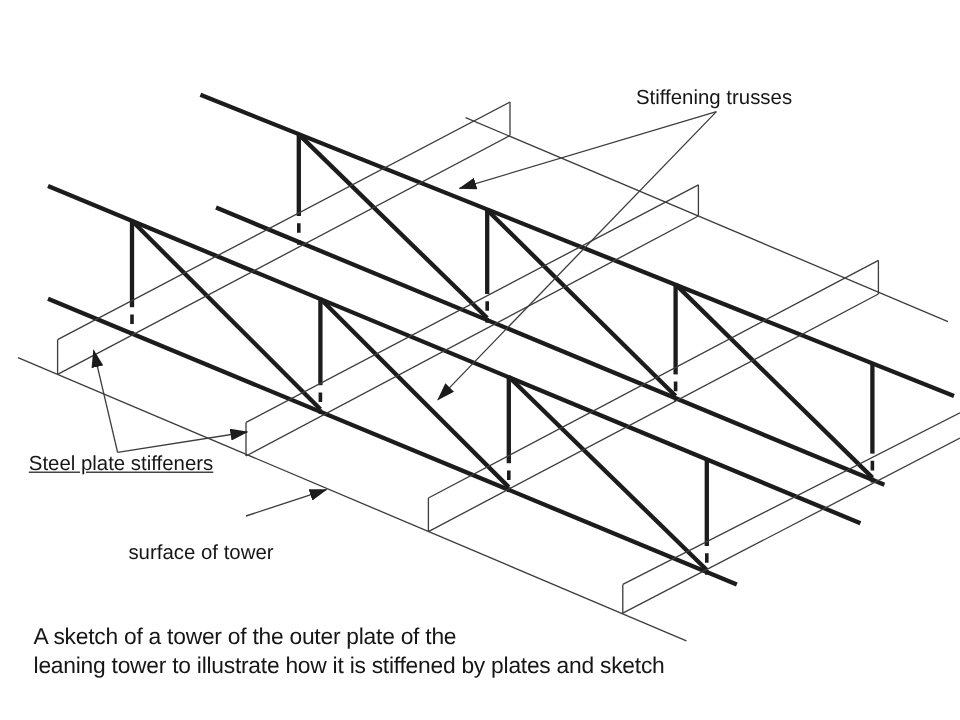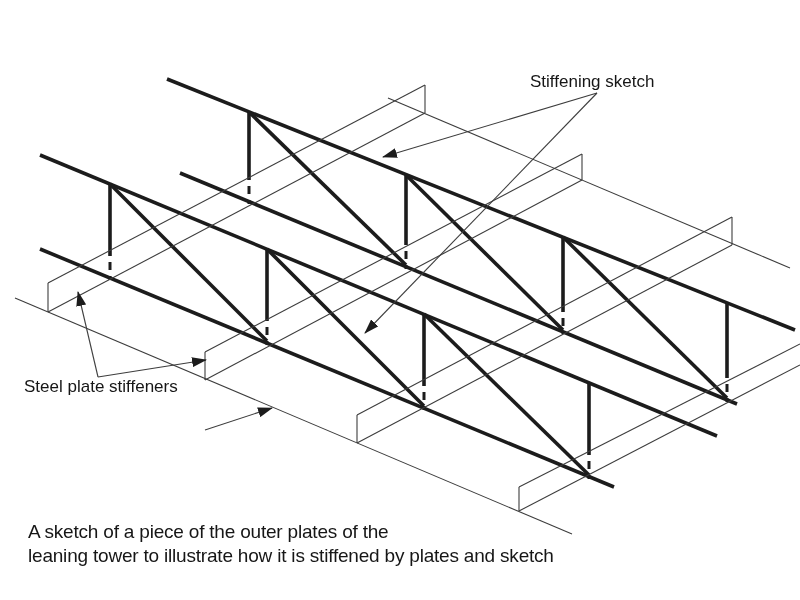--- a/index.html
+++ b/index.html
@@ -3,21 +3,21 @@
 <meta charset="utf-8">
 <style>
   html,body{margin:0;padding:0;background:#fff;}
   #stage{position:relative;width:800px;height:600px;background:#fff;overflow:hidden;
          font-family:"Liberation Sans", sans-serif;color:#111;}
   #sketch-svg{position:absolute;left:0;top:0;width:800px;height:600px;}
   .label{position:absolute;white-space:nowrap;color:#161616;}
   .lbl-17{font-size:17px;letter-spacing:0px;}
   .lbl-19{font-size:19px;letter-spacing:-0.2px;}
   #label-stiffening-trusses{left:530px;top:72px;}
-  #label-steel-plate-stiffeners{left:24px;top:377px;}
+  #label-steel-plate-stiffeners{left:24px;top:377px;text-decoration:underline;}
   #label-steel-plate-outer-1{left:100px;top:429px;}
   #label-steel-plate-outer-2{left:107px;top:451px;}
   #caption-line1{left:28px;top:521px;}
   #caption-line2{left:28px;top:545px;}
 </style>
 </head>
 <body>
 
 <div id="stage">
 
@@ -74,22 +74,23 @@
       </g>
     <g id="leader-layer">
         <line x1="597" y1="93" x2="383" y2="157" stroke="#3d3d3d" stroke-width="1.1" marker-end="url(#arrowhead)"></line>
         <line x1="597" y1="93" x2="365" y2="333" stroke="#3d3d3d" stroke-width="1.1" marker-end="url(#arrowhead)"></line>
         <line x1="98" y1="377" x2="78" y2="292" stroke="#3d3d3d" stroke-width="1.1" marker-end="url(#arrowhead)"></line>
         <line x1="98" y1="377" x2="206" y2="360" stroke="#3d3d3d" stroke-width="1.1" marker-end="url(#arrowhead)"></line>
         <line x1="205" y1="430" x2="272" y2="408" stroke="#3d3d3d" stroke-width="1.1" marker-end="url(#arrowhead)"></line>
       </g>
   </svg>
 
-  <div class="label lbl-17" id="label-stiffening-trusses">Stiffening sketch</div>
+  <div class="label lbl-17" id="label-stiffening-trusses">Stiffening trusses</div>
 
   <div class="label lbl-17" id="label-steel-plate-stiffeners">Steel plate stiffeners</div>
 
 
+  <div class="label lbl-17" id="label-steel-plate-outer-2">surface of tower</div>
 
-  <div class="label lbl-19" id="caption-line1">A sketch of a piece of the outer plates of the</div>
+  <div class="label lbl-19" id="caption-line1">A sketch of a tower of the outer plate of the</div>
 
   <div class="label lbl-19" id="caption-line2">leaning tower to illustrate how it is stiffened by plates and sketch</div>
 </div>
 
 </body></html>

